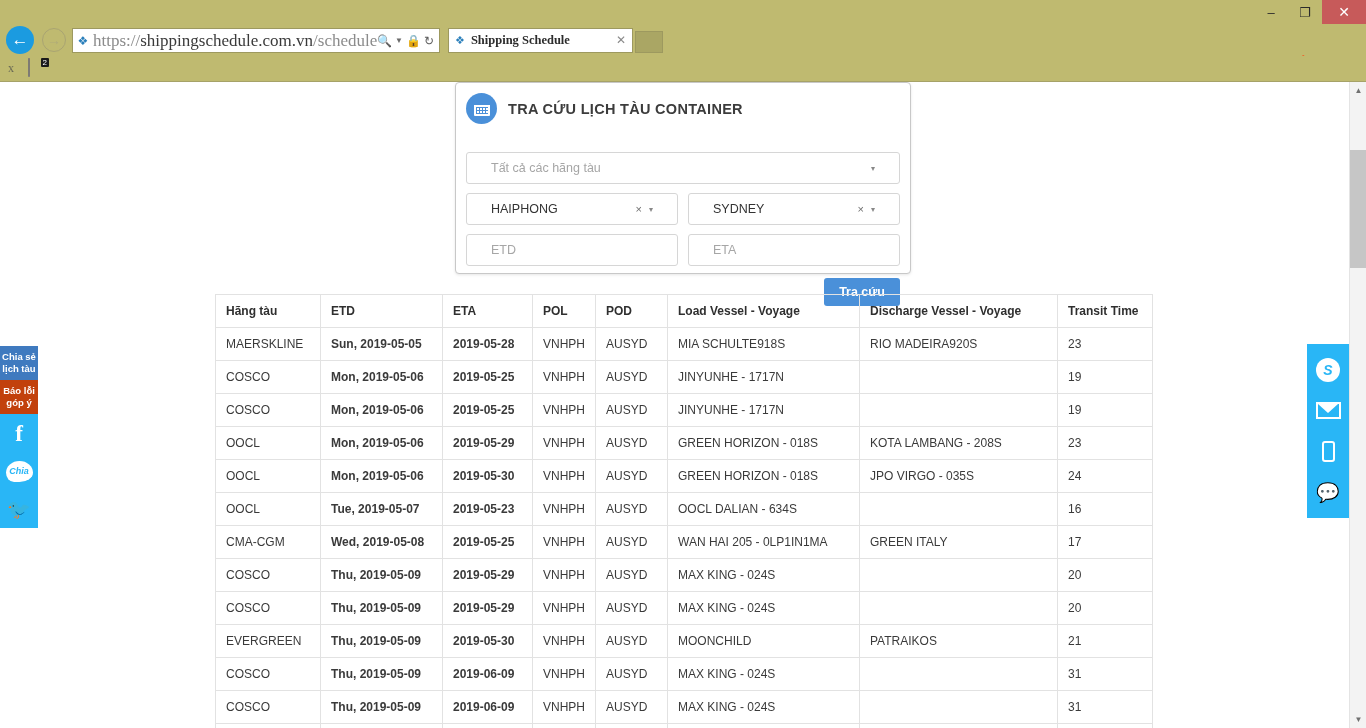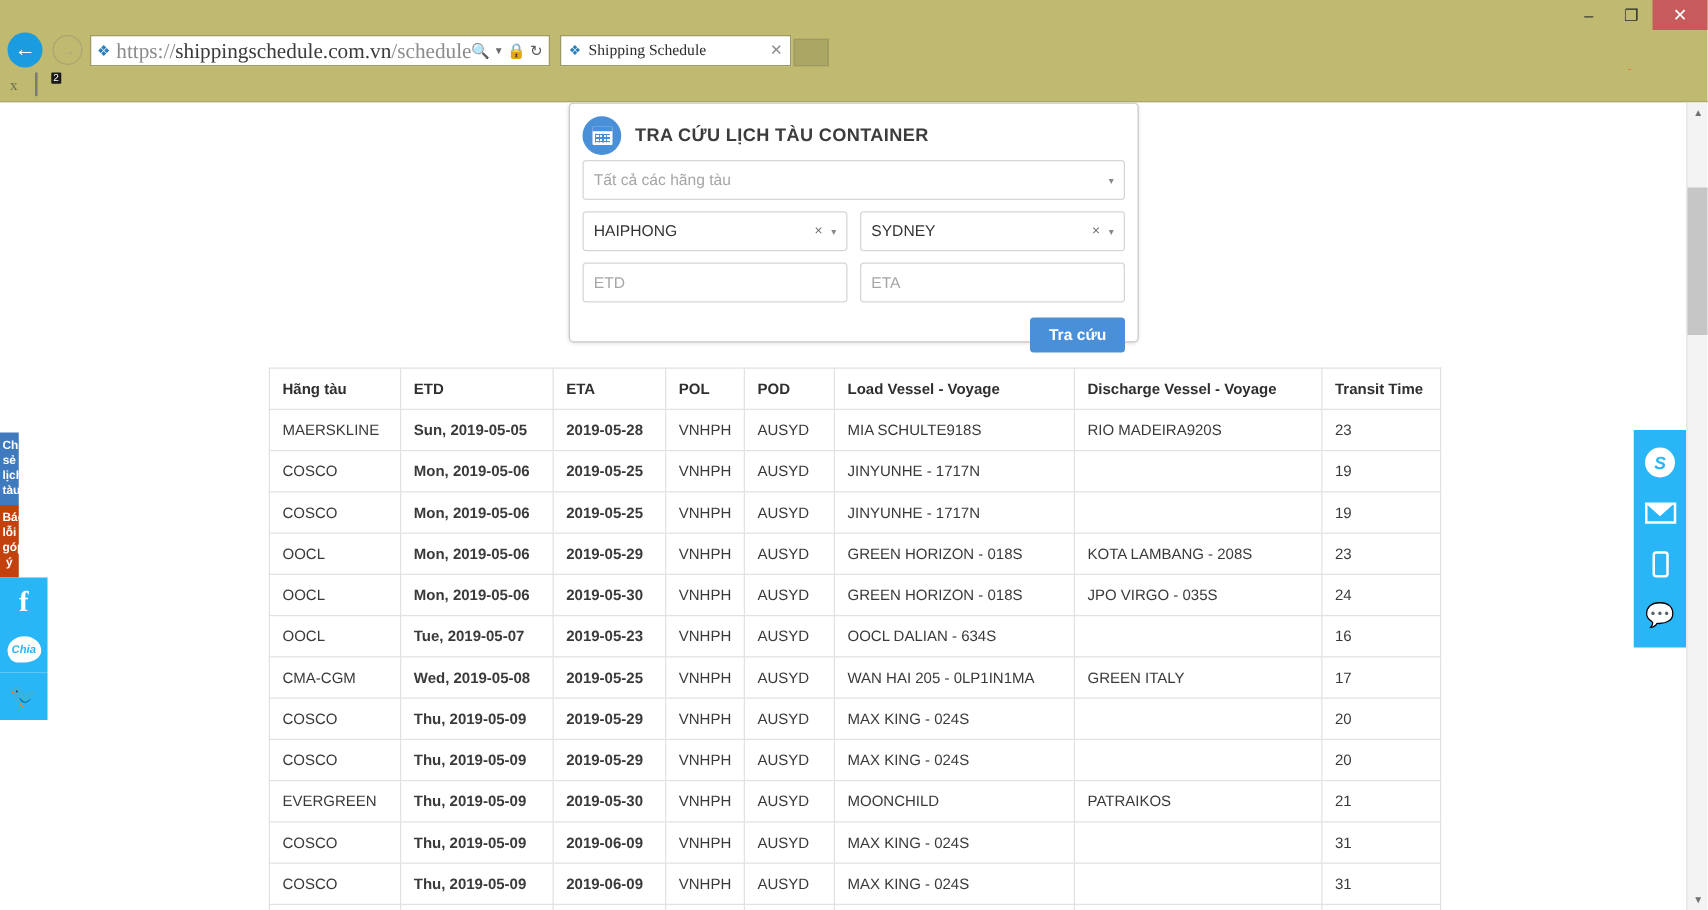--- a/index.html
+++ b/index.html
@@ -67,21 +67,21 @@
 
   .tabstrip { position: absolute; left: 448px; top: 4px; display: flex; align-items: flex-end; }
   .tab {
     width: 185px; height: 25px;
     background: #fff; border: 1px solid #9d995f;
     display: flex; align-items: center; gap: 6px;
     padding: 0 6px; font-size: 12.5px; color: #2c2c2c;
     font-family: "Liberation Serif", serif;
   }
   .tab .tab-fav { color: #2a7fbb; font-size: 11px; }
-  .tab .tab-title { flex: 1; white-space: nowrap; overflow: hidden; }
+  .tab .tab-title { flex: 1; white-space: nowrap; overflow: hidden; font-weight: bold; }
   .tab .tab-close { color: #8a8a8a; font-size: 12px; }
   .newtab {
     width: 28px; height: 22px; margin-left: 2px;
     background: #aaa664; border: 1px solid #9d995f;
   }
   .chrome-right-icons {
     position: absolute; right: 6px; top: 30px;
     display: flex; gap: 10px; align-items: center;
     color: #ffffff; font-size: 15px;
   }
@@ -140,21 +140,21 @@
   
   .card {
     position: absolute; left: 455px; top: 0px;
     width: 456px; height: 192px;
     background: #fff;
     border: 1px solid #c8c8c8;
     border-radius: 4px;
     box-shadow: 0 1px 3px rgba(0,0,0,0.10);
     padding: 10px 10px 0 10px;
   }
-  .card-head { display: flex; align-items: center; gap: 11px; margin-bottom: 4px; }
+  .card-head { display: flex; align-items: center; gap: 11px; margin-bottom: 28px; }
   .card-icon {
     width: 31px; height: 31px; border-radius: 50%;
     background: #4a90d9;
     display: flex; align-items: center; justify-content: center;
   }
   .cal-glyph {
     width: 16px; height: 15px; background: #fff; border-radius: 1px;
     position: relative;
   }
   .cal-glyph::before {
@@ -169,21 +169,21 @@
   }
   .card-title {
     font-size: 14.5px; font-weight: bold; color: #3c3c3c;
     letter-spacing: 0.3px;
   }
   .field {
     width: 100%; height: 32px;
     border: 1px solid #d6d6d6; border-radius: 3px;
     background: #fff;
     display: flex; align-items: center;
-    padding: 0 8px; margin-bottom: 9px;
+    padding: 0 24px; margin-bottom: 9px;
     font-size: 12.5px;
   }
   .field .val { flex: 1; color: #333; }
   .field .ph { flex: 1; color: #a6a6a6; }
   .field .clear { color: #6e6e6e; font-size: 11px; margin-right: 7px; }
   .field .arrow { color: #888; font-size: 8px; }
   .row2 { display: flex; gap: 10px; }
   .row2 .field { width: 222px; }
   .btn-row { display: flex; justify-content: flex-end; margin-top: 3px; }
   .btn-search {
@@ -216,21 +216,21 @@
   col.c6 { width: 192px; }
   col.c7 { width: 198px; }
   col.c8 { width: 95px; }
 
   
   .rail-left {
     position: absolute; left: 0; top: 264px;
     width: 38px;
   }
   .rail-btn {
-    width: 15px; padding: 5px 2px;
+    width: 38px; padding: 5px 2px;
     color: #fff; font-size: 9.5px; line-height: 12px;
     text-align: center; font-weight: bold;
   }
   .rail-btn.share { background: #3f7abf; }
   .rail-btn.report { background: #c2410c; }
   .rail-soc {
     width: 38px; height: 38px; background: #29b6f6;
     display: flex; align-items: center; justify-content: center;
     color: #fff;
   }

